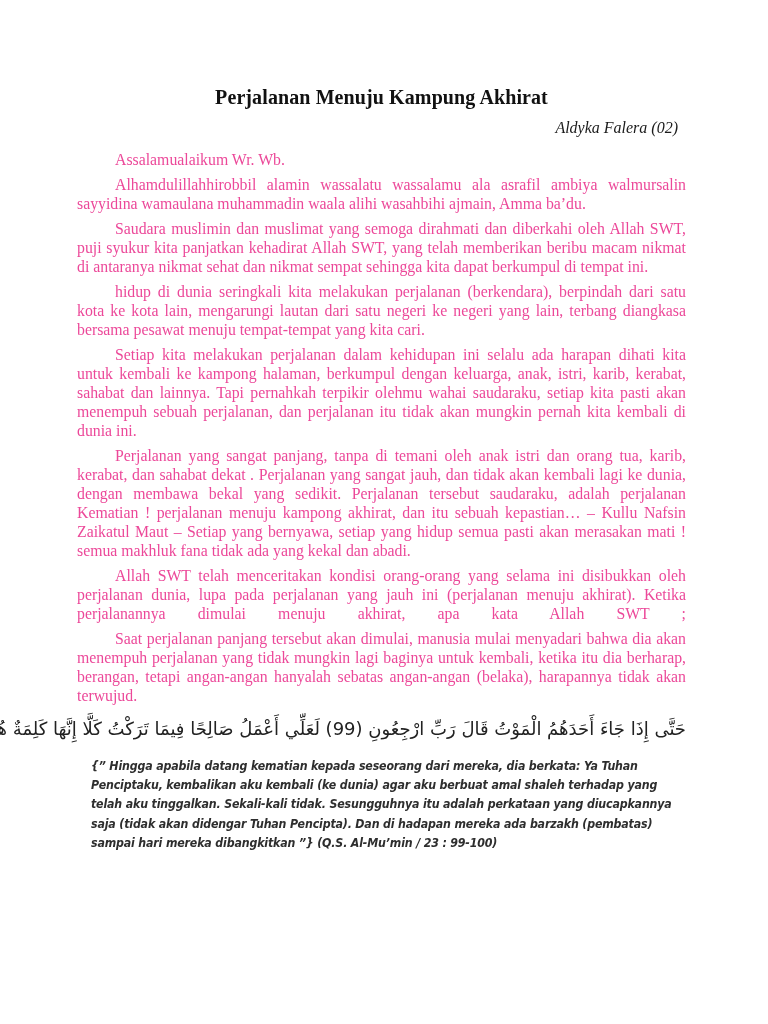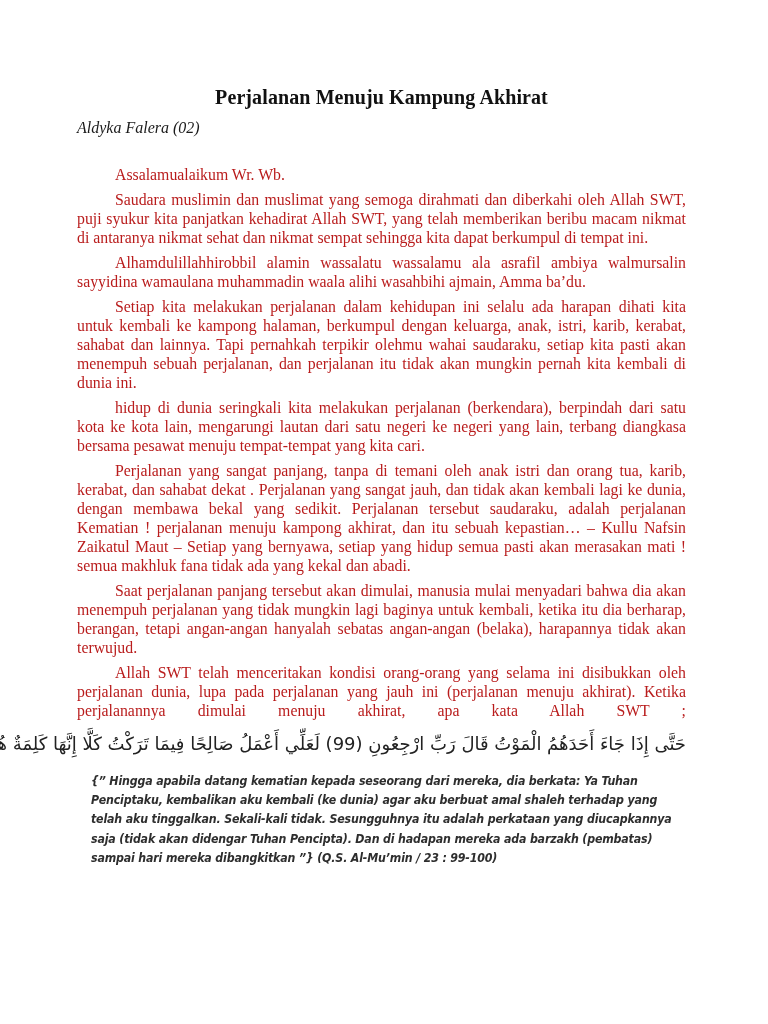--- a/index.html
+++ b/index.html
@@ -22,32 +22,32 @@
     font-weight: bold;
     text-align: center;
     color: #111111;
     margin-bottom: 10px;
     letter-spacing: 0.1px;
   }
   .author-line {
     font-family: "Liberation Serif", serif;
     font-size: 16px;
     font-style: italic;
-    text-align: left;
+    text-align: right;
     color: #1b1b1b;
     padding-right: 8px;
-    margin-bottom: 28px;
+    margin-bottom: 13px;
   }
   .para {
     font-size: 15.8px;
     line-height: 19px;
     text-align: justify;
     text-indent: 38px;
     margin-bottom: 6px;
-    color: #b91c1c;
+    color: #ec4899;
   }
   .para.justify-last {
     text-align-last: justify;
   }
   .arabic-block {
     direction: rtl;
     text-align: center;
     margin: 5px 0 9px 0;
     font-family: "DejaVu Sans", sans-serif;
     color: #222222;
@@ -77,27 +77,27 @@
 </head>
 <body>
 
 <div class="page">
 
   <div class="doc-title">Perjalanan Menuju Kampung Akhirat</div>
 
   <div class="author-line">Aldyka Falera (02)</div>
 
   <p class="para">Assalamualaikum Wr. Wb.</p>
+  <p class="para">Alhamdulillahhirobbil alamin wassalatu wassalamu ala asrafil ambiya walmursalin sayyidina wamaulana muhammadin waala alihi wasahbihi ajmain, Amma ba’du.</p>
   <p class="para">Saudara muslimin dan muslimat yang semoga dirahmati dan diberkahi oleh Allah SWT, puji syukur kita panjatkan kehadirat Allah SWT, yang telah memberikan beribu macam nikmat di antaranya nikmat sehat dan nikmat sempat sehingga kita dapat berkumpul di tempat ini.</p>
-  <p class="para">Alhamdulillahhirobbil alamin wassalatu wassalamu ala asrafil ambiya walmursalin sayyidina wamaulana muhammadin waala alihi wasahbihi ajmain, Amma ba’du.</p>
+  <p class="para">hidup di dunia seringkali kita melakukan perjalanan (berkendara), berpindah dari satu kota ke kota lain, mengarungi lautan dari satu negeri ke negeri yang lain, terbang diangkasa bersama pesawat menuju tempat-tempat yang kita cari.</p>
   <p class="para">Setiap kita melakukan perjalanan dalam kehidupan ini selalu ada harapan dihati kita untuk kembali ke kampong halaman, berkumpul dengan keluarga, anak, istri, karib, kerabat, sahabat dan lainnya. Tapi pernahkah terpikir olehmu wahai saudaraku, setiap kita pasti akan menempuh sebuah perjalanan, dan perjalanan itu tidak akan mungkin pernah kita kembali di dunia ini.</p>
-  <p class="para">hidup di dunia seringkali kita melakukan perjalanan (berkendara), berpindah dari satu kota ke kota lain, mengarungi lautan dari satu negeri ke negeri yang lain, terbang diangkasa bersama pesawat menuju tempat-tempat yang kita cari.</p>
   <p class="para">Perjalanan yang sangat panjang, tanpa di temani oleh anak istri dan orang tua, karib, kerabat, dan sahabat dekat . Perjalanan yang sangat jauh, dan tidak akan kembali lagi ke dunia, dengan membawa bekal yang sedikit. Perjalanan tersebut saudaraku, adalah perjalanan Kematian ! perjalanan menuju kampong akhirat, dan itu sebuah kepastian… – Kullu Nafsin Zaikatul Maut – Setiap yang bernyawa, setiap yang hidup semua pasti akan merasakan mati ! semua makhluk fana tidak ada yang kekal dan abadi.</p>
+  <p class="para justify-last">Allah SWT telah menceritakan kondisi orang-orang yang selama ini disibukkan oleh perjalanan dunia, lupa pada perjalanan yang jauh ini (perjalanan menuju akhirat). Ketika perjalanannya dimulai menuju akhirat, apa kata Allah SWT ;</p>
   <p class="para">Saat perjalanan panjang tersebut akan dimulai, manusia mulai menyadari bahwa dia akan menempuh perjalanan yang tidak mungkin lagi baginya untuk kembali, ketika itu dia berharap, berangan, tetapi angan-angan hanyalah sebatas angan-angan (belaka), harapannya tidak akan terwujud.</p>
-  <p class="para justify-last">Allah SWT telah menceritakan kondisi orang-orang yang selama ini disibukkan oleh perjalanan dunia, lupa pada perjalanan yang jauh ini (perjalanan menuju akhirat). Ketika perjalanannya dimulai menuju akhirat, apa kata Allah SWT ;</p>
 
   <div class="arabic-block">
     <div class="arabic-line">حَتَّى إِذَا جَاءَ أَحَدَهُمُ الْمَوْتُ قَالَ رَبِّ ارْجِعُونِ (99) لَعَلِّي أَعْمَلُ صَالِحًا فِيمَا تَرَكْتُ كَلَّا إِنَّهَا كَلِمَةٌ هُوَ</div>
   </div>
 
   <div class="translation-block">
     <div class="translation-line">{” Hingga apabila datang kematian kepada seseorang dari mereka, dia berkata: Ya Tuhan</div>
     <div class="translation-line">Penciptaku, kembalikan aku kembali (ke dunia) agar aku berbuat amal shaleh terhadap yang</div>
     <div class="translation-line">telah aku tinggalkan. Sekali-kali tidak. Sesungguhnya itu adalah perkataan yang diucapkannya</div>
     <div class="translation-line">saja (tidak akan didengar Tuhan Pencipta). Dan di hadapan mereka ada barzakh (pembatas)</div>

